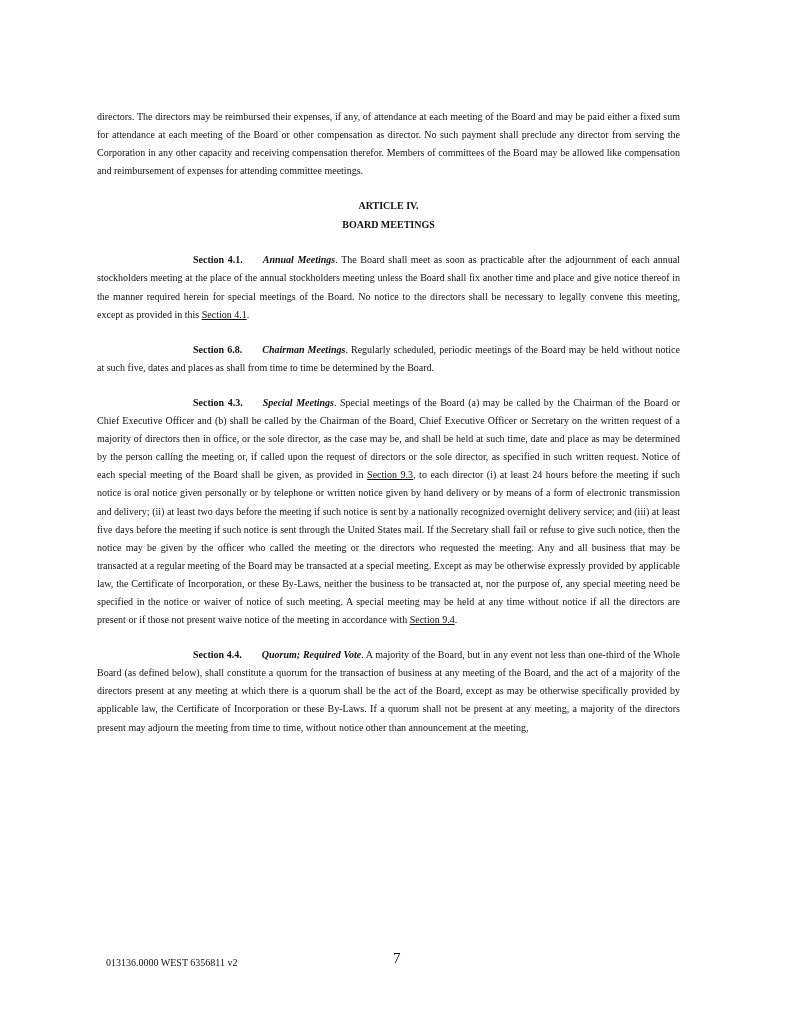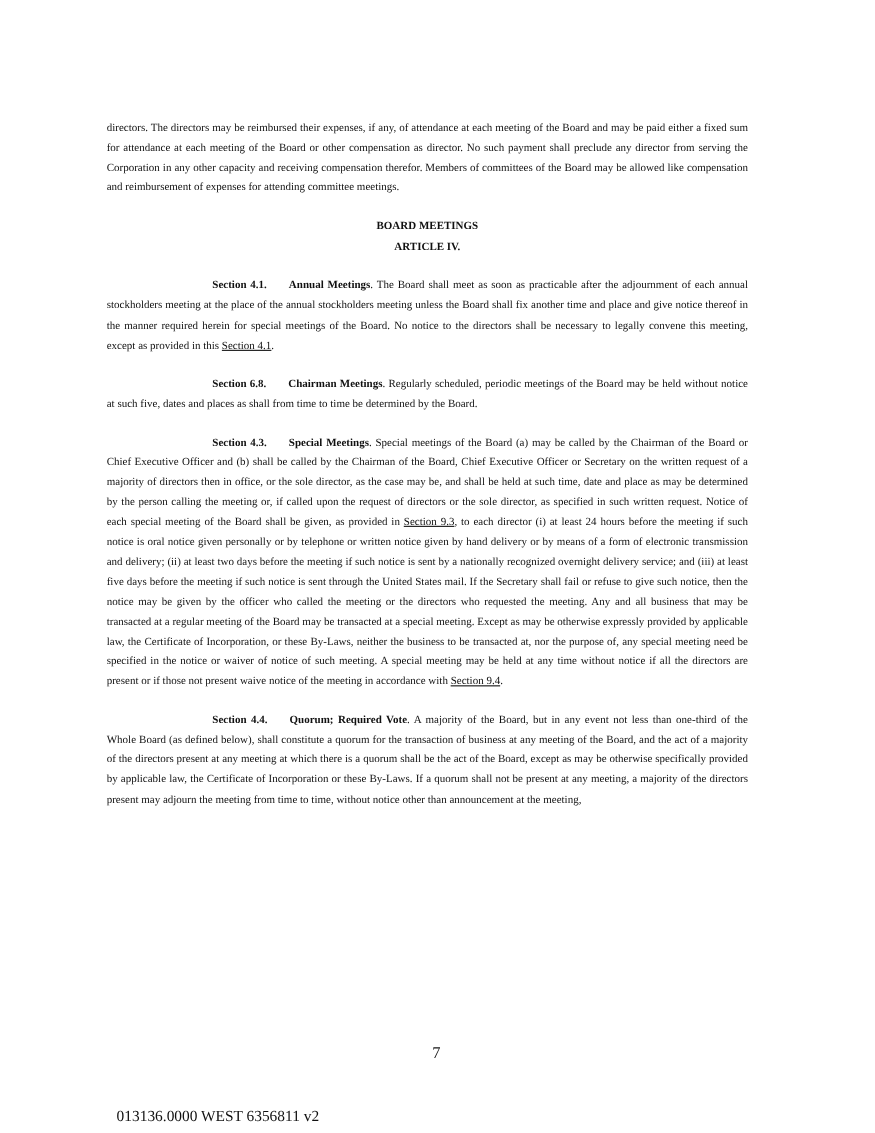--- a/index.html
+++ b/index.html
@@ -29,28 +29,28 @@
     }
     .para.indent { text-indent: 48px; }
     .gap { height: 17px; }
     .heading {
       text-align: center;
       font-weight: bold;
       margin: 0;
       line-height: 18.5px;
     }
     .sec-num { font-weight: bold; margin-left: 48px; }
-    .sec-title { font-weight: bold; }
+    .sec-title { font-weight: bold; font-style: italic; }
     .sec-spacer { display: inline-block; width: 20px; }
     .ref { text-decoration: underline; }
     .footer-id {
       position: absolute;
       left: 106px;
-      top: 1008px;
-      font-size: 14px;
+      top: 957px;
+      font-size: 10px;
       font-family: "Liberation Serif", serif;
       color: #111;
     }
     .page-num {
       position: absolute;
       left: 393px;
       top: 950px;
       font-size: 15px;
       font-family: "Liberation Serif", serif;
       color: #111;
@@ -58,22 +58,22 @@
   </style>
 </head>
 <body>
 
 <div class="page">
 
   <p class="para">directors.  The directors may be reimbursed their expenses, if any, of attendance at each meeting of the Board and may be paid either a fixed sum for attendance at each meeting of the Board or other compensation as director.  No such payment shall preclude any director from serving the Corporation in any other capacity and receiving compensation therefor.  Members of committees of the Board may be allowed like compensation and reimbursement of expenses for attending committee meetings.</p>
 
   <div class="gap"></div>
 
+  <p class="heading">ARTICLE IV.</p>
   <p class="heading">BOARD MEETINGS</p>
-  <p class="heading">ARTICLE IV.</p>
 
   <div class="gap"></div>
 
   <p class="para indent"><span class="sec-num">Section 4.1.</span><span class="sec-spacer"></span><span class="sec-title">Annual Meetings</span><span>.  The Board shall meet as soon as practicable after the adjournment of each annual stockholders meeting at the place of the annual stockholders meeting unless the Board shall fix another time and place and give notice thereof in the manner required herein for special meetings of the Board.  No notice to the directors shall be necessary to legally convene this meeting, except as provided in this </span><span class="ref">Section 4.1</span><span>.</span></p>
 
   <div class="gap"></div>
 
   <p class="para indent"><span class="sec-num">Section 6.8.</span><span class="sec-spacer"></span><span class="sec-title">Chairman Meetings</span><span>.  Regularly scheduled, periodic meetings of the Board may be held without notice at such five, dates and places as shall from time to time be determined by the Board.</span></p>
 
   <div class="gap"></div>

